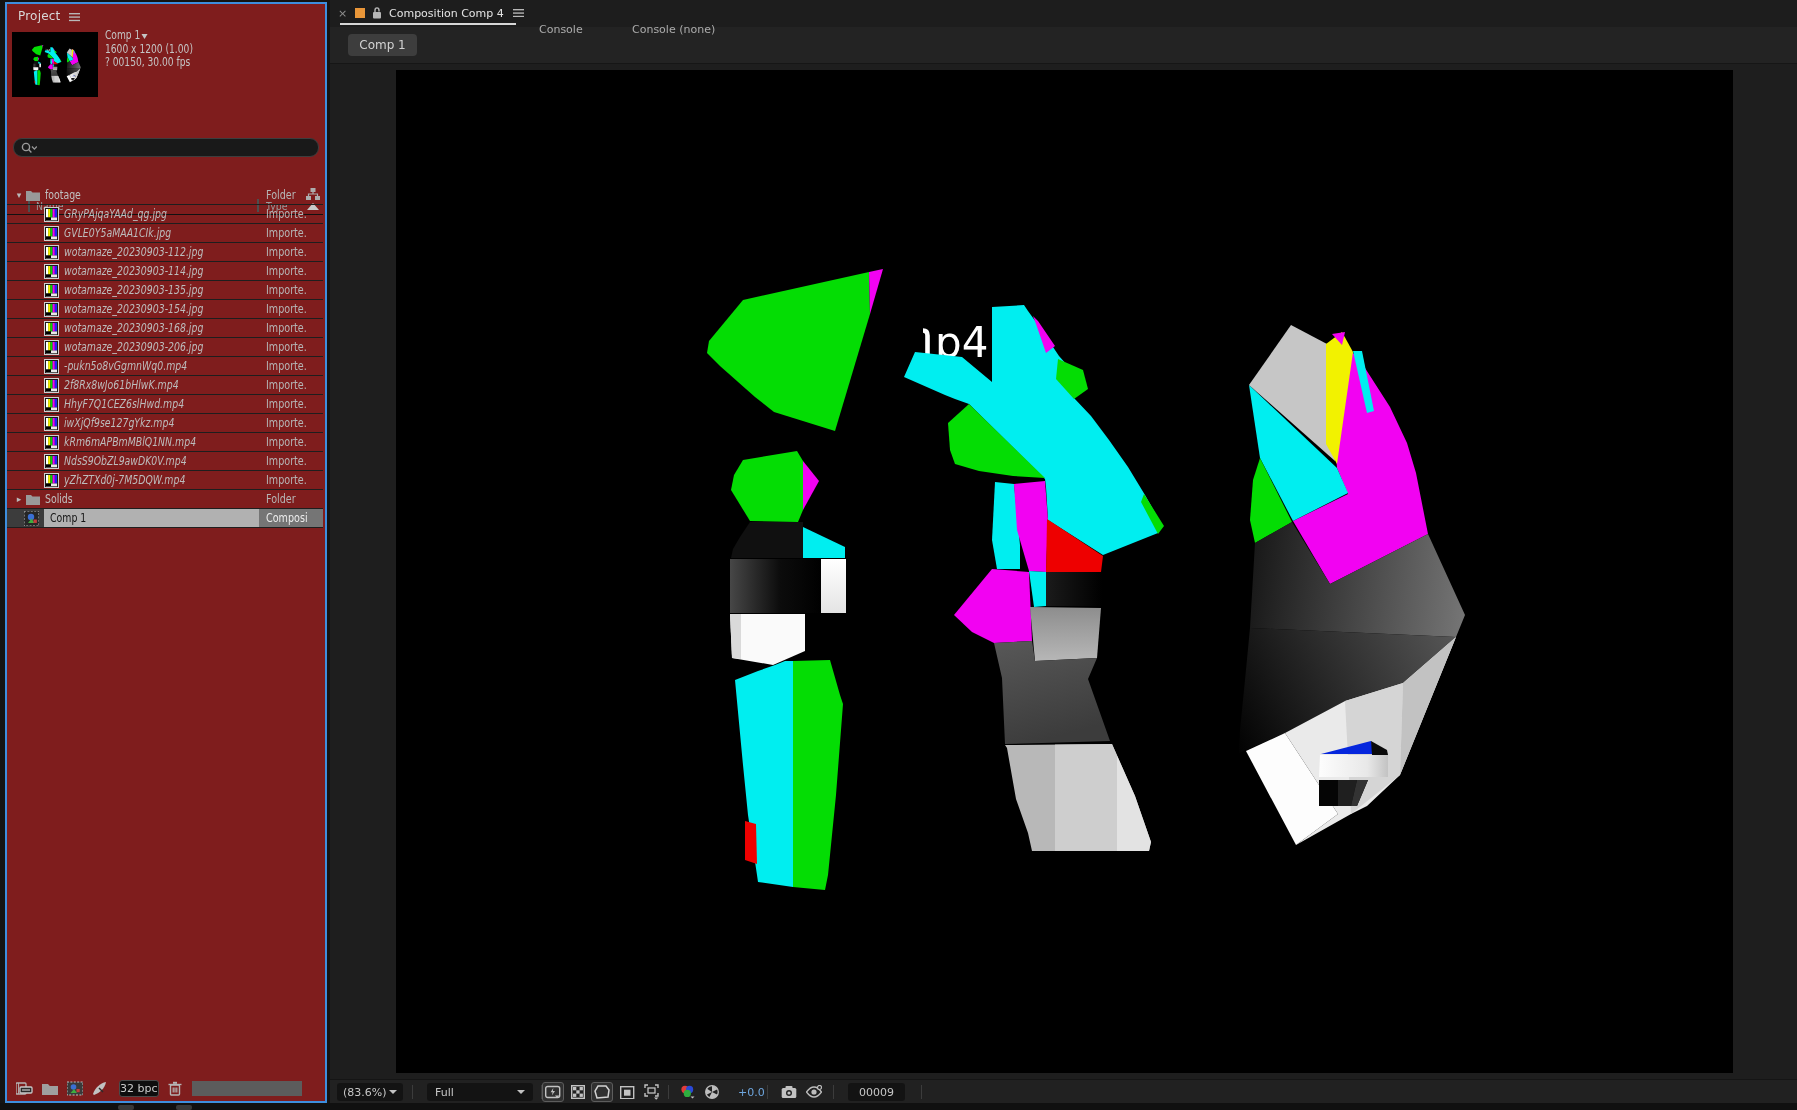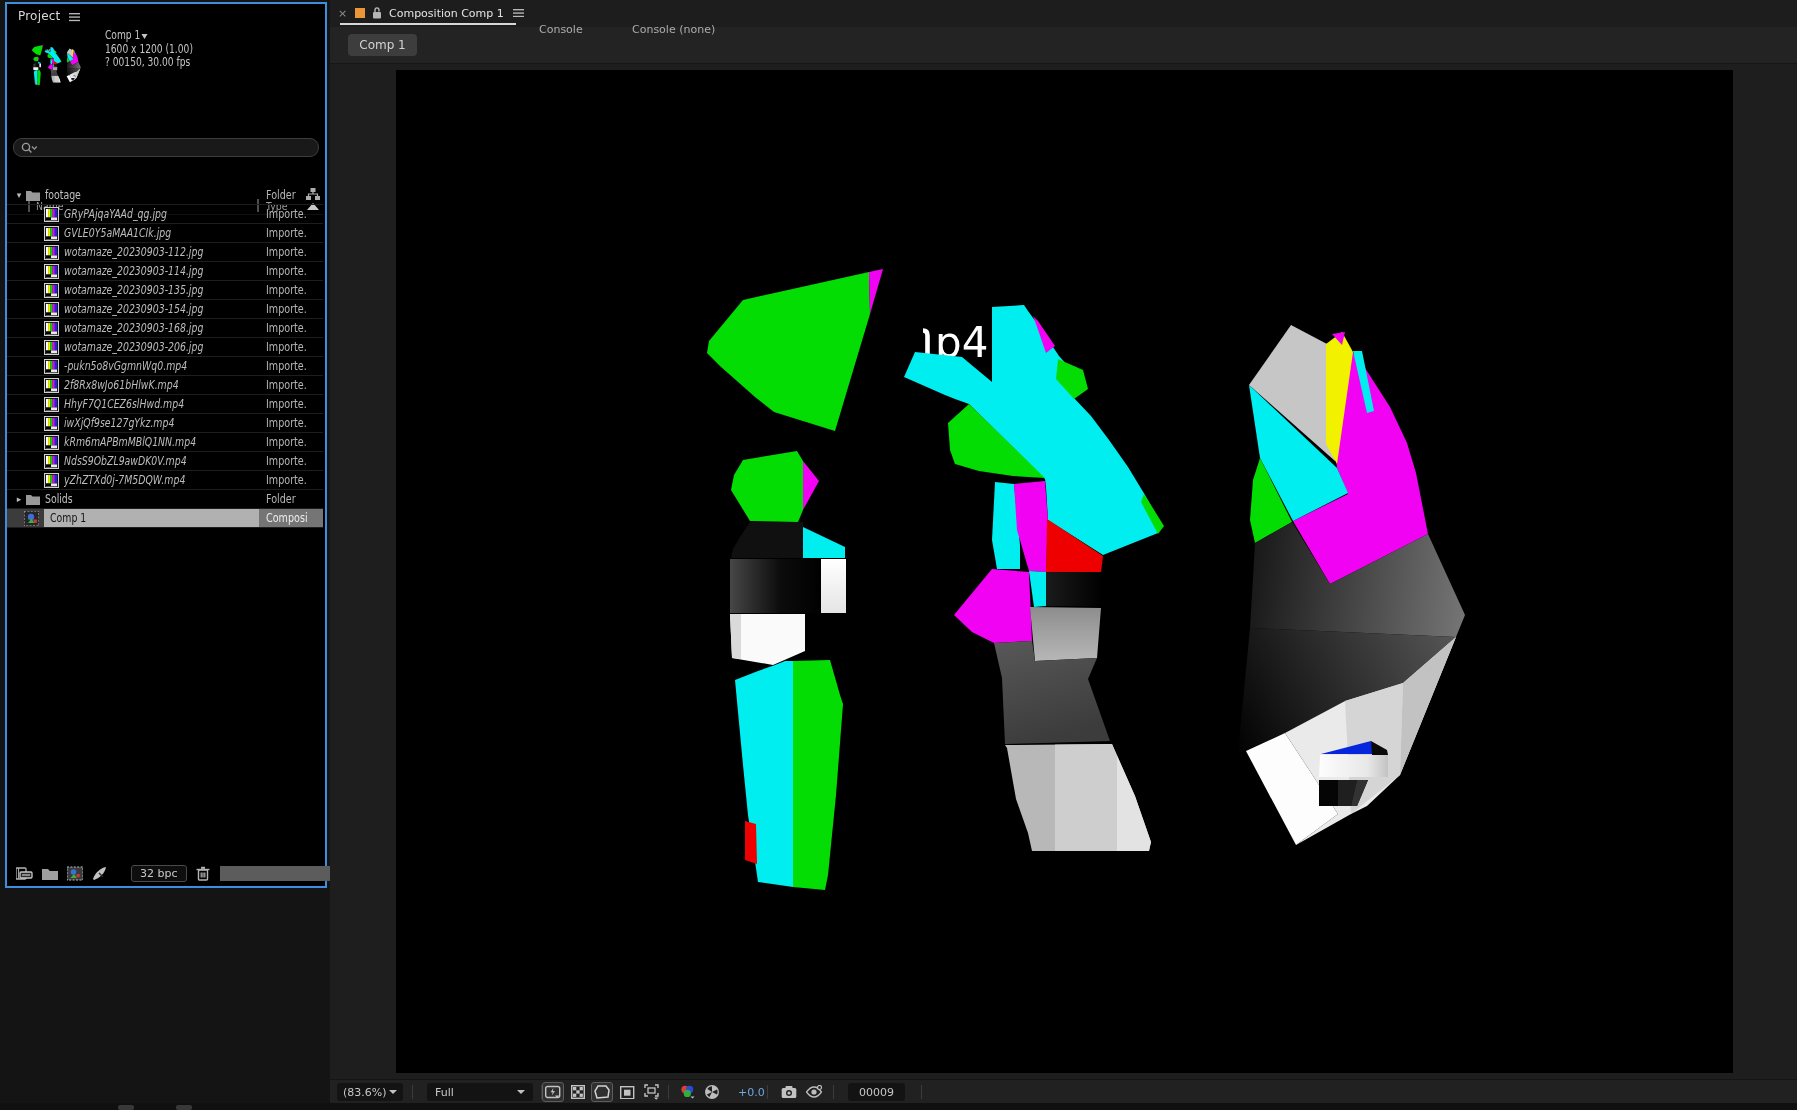--- a/index.html
+++ b/index.html
@@ -1,22 +1,22 @@
 <!DOCTYPE html>
 <html><head>
 <meta charset="utf-8">
 <style>
   * { margin:0; padding:0; box-sizing:border-box; }
   html,body { width:1797px; height:1110px; background:#141414; overflow:hidden;
     font-family:"DejaVu Sans", sans-serif; -webkit-font-smoothing:antialiased; }
   .abs { position:absolute; }
 
   
-  #project-panel { left:5px; top:2px; width:322px; height:886px;
-    border:2px solid #3e8ede; background:#000000; }
+  #project-panel { left:5px; top:2px; width:322px; height:1101px;
+    border:2px solid #3e8ede; background:#7f1d1d; }
   .pp-title { left:11px; top:5px; font-size:12px; color:#d8d8d8; letter-spacing:0.2px; }
   .pp-menu-icon { left:62px; top:9px; width:11px; height:8.5px; }
   .pp-thumb { left:5px; top:28px; width:86px; height:65px; background:#000; overflow:hidden; }
   .pp-thumb svg { width:86px; height:65px; display:block; }
   .pp-info { left:98px; top:25px; font-size:12px; color:#c4c4c4; line-height:13.5px;
     transform:scaleX(0.76); transform-origin:0 0; }
   .pp-comp-name { display:flex; align-items:center; gap:2px; }
   .flyout-tri { width:0; height:0; border-left:4.5px solid transparent;
     border-right:4.5px solid transparent; border-top:5px solid #c4c4c4; margin-top:2px; }
   .pp-search { left:6px; top:134px; width:306px; height:19px; background:#191919;
@@ -43,21 +43,21 @@
   .row .extra { position:absolute; right:3px; top:2px; }
   .row.selected { background:#3c3c3c; }
   .row.selected .selbg { position:absolute; left:37px; top:0; width:215px; height:100%; background:#b1b1b1; }
   .row.selected .nm { margin-left:6px; }
   .row.selected .typbg { position:absolute; left:252px; top:0; right:0; height:100%; background:#757575; }
   .row.selected .nm { color:#141414; position:relative; }
   .row.selected .typ { color:#ececec; }
   .row.kind-media { padding-left:14px; }
   .pp-footer { left:0; bottom:2px; width:316px; height:22px; display:flex; align-items:center; }
   .ppf-icon { margin-left:9px; display:flex; flex:none; }
-  .bpc-pill { margin-left:24px; height:17px; padding:0 8px; background:#0e0e0e;
+  .bpc-pill { margin-left:12px; height:17px; padding:0 0; background:#0e0e0e;
     border:1px solid #4a4a4a; border-radius:3px; color:#c9c9c9; font-size:11px;
     display:flex; align-items:center; white-space:nowrap; flex:none; }
   .pp-progress { margin-left:10px; width:110px; height:15px; background:#5c5c5c; flex:none; }
 
   
   #comp-panel { left:330px; top:0; width:1467px; height:1103px; background:#232323; }
   .tabbar { position:absolute; left:0; top:0; width:100%; height:27px; background:#1d1d1d; }
   .tab-active { position:absolute; left:8px; top:0; height:26px; display:flex; align-items:center; }
   .tab-underline { position:absolute; left:10px; top:23px; width:176px; height:2px; background:#d7d7d7; }
   .tab-close { color:#8f8f8f; font-size:11px; width:14px; }
@@ -548,21 +548,21 @@
 </div>
 
 <div id="comp-panel" class="abs">
   <div class="tabbar">
     <div class="tab-active">
       <span class="tab-close">×</span>
       <span class="tab-square"></span>
       <svg width="10" height="12" viewBox="0 0 10 12">
           <use href="#ic-lock"></use>
         </svg>
-      <span class="tab-label">Composition Comp 1</span>
+      <span class="tab-label">Composition Comp 4</span>
       <svg class="tab-menu" width="11" height="8.5" viewBox="0 0 13 10">
           <use href="#ic-hamburger"></use>
         </svg>
     </div>
     <div class="tab-underline"></div>
     <div class="tab-plain tab-console">Console</div>
     <div class="tab-plain tab-footage">Console (none)</div>
   </div>
 
   <div class="comp-btn">Comp 1</div>

